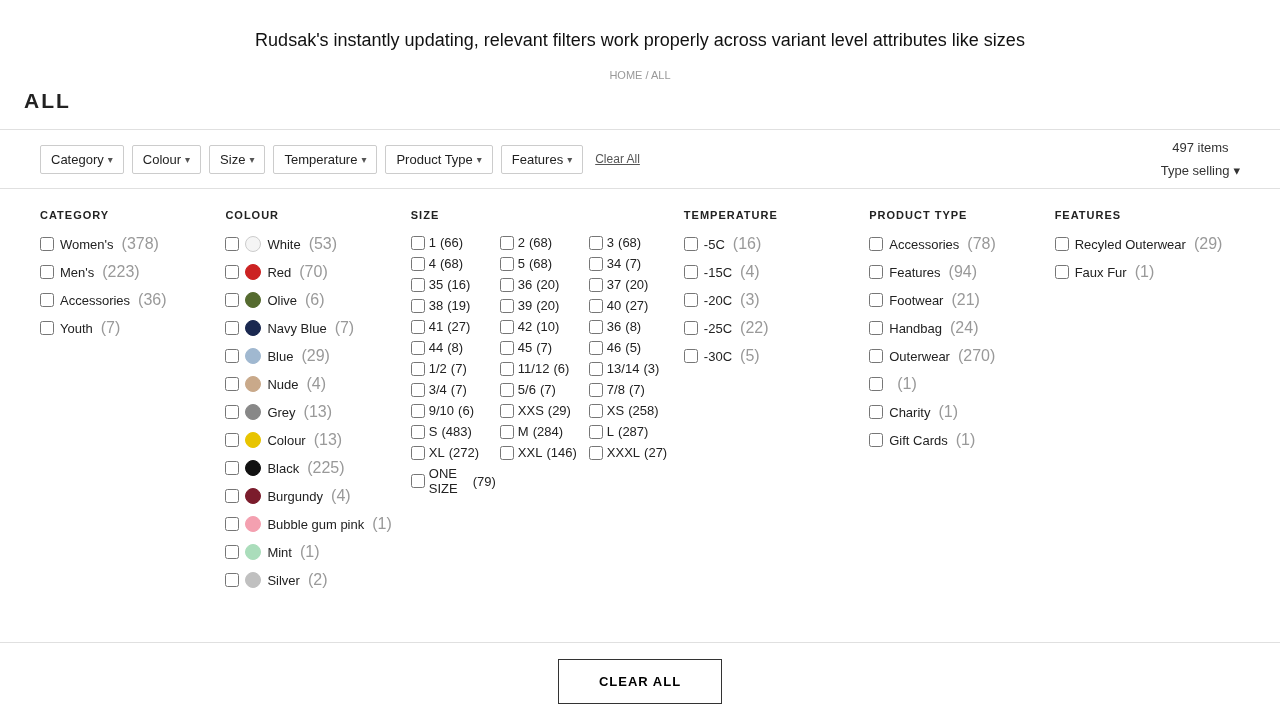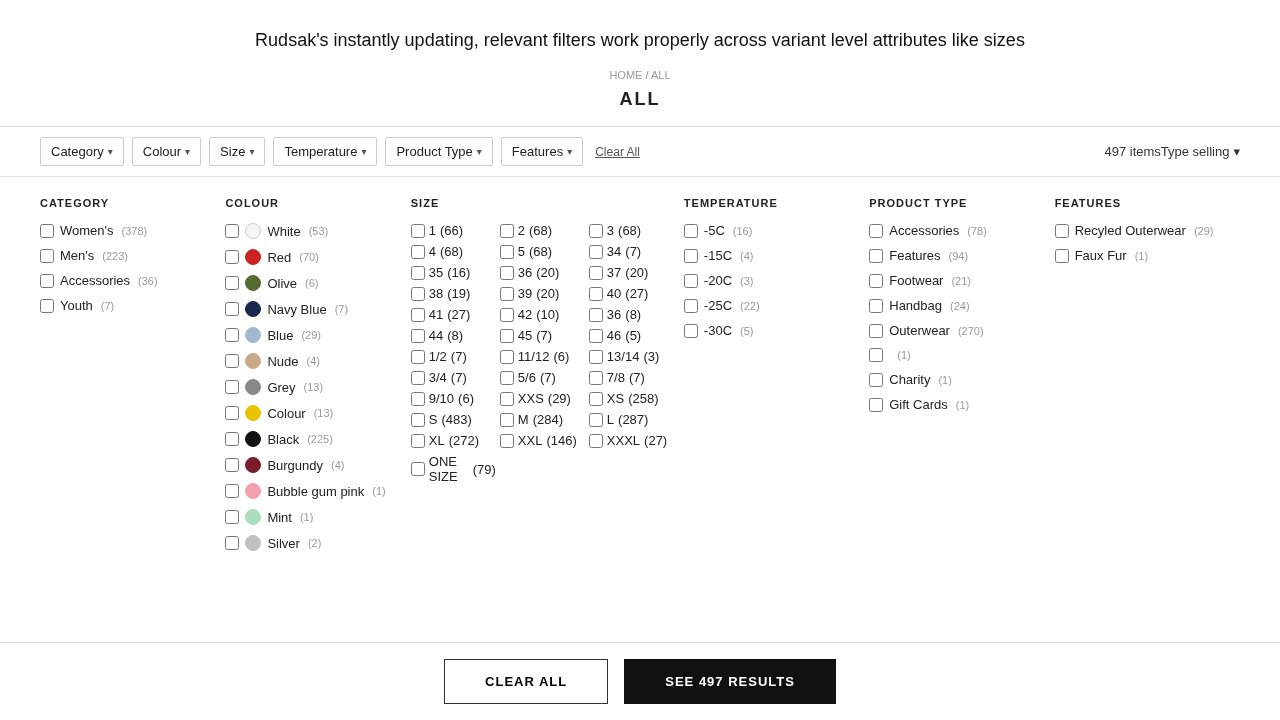--- a/index.html
+++ b/index.html
@@ -14,25 +14,26 @@
     }
 
     .breadcrumb-area {
       text-align: center;
       font-size: 11px;
       color: #999;
       padding: 8px 0 4px;
     }
 
     .page-title {
-      text-align: center;
-      font-size: 18px;
+      text-align: left;
+      font-size: 21px;
       font-weight: 600;
       letter-spacing: 2px;
       padding: 4px 0 16px;
+      margin-left: 24px;
     }
 
     .filter-bar {
       display: flex;
       align-items: center;
       padding: 10px 40px;
       border-top: 1px solid #e0e0e0;
       border-bottom: 1px solid #e0e0e0;
       gap: 8px;
     }
@@ -60,22 +61,24 @@
       text-decoration: underline;
       color: #555;
       cursor: pointer;
       margin-left: 4px;
     }
 
     .results-info {
       margin-left: auto;
       display: flex;
       align-items: center;
+      gap: 8px;
       font-size: 13px;
       color: #333;
+      flex-direction: column;
     }
 
     .sort-dropdown {
       display: flex;
       align-items: center;
       gap: 4px;
       cursor: pointer;
       font-size: 13px;
     }
 
@@ -120,21 +123,21 @@
     .filter-item .color-swatch {
       width: 16px;
       height: 16px;
       border-radius: 50%;
       border: 1px solid #ddd;
       flex-shrink: 0;
     }
 
     .filter-item .count {
       color: #999;
-      font-size: 11px;
+      font-size: 16px;
       margin-left: 2px;
     }
 
     .filter-item-label {
       font-size: 13px;
       color: #222;
     }
 
     .footer-buttons {
       position: fixed;
@@ -625,14 +628,13 @@
       <span class="filter-item-label">Faux Fur</span>
       <span class="count">(1)</span>
         </div>
       </div>
   </div>
 
 </div>
 
 <div class="footer-buttons">
   <button class="btn-clear">CLEAR ALL</button>
-  <button class="btn-results">SEE 497 RESULTS</button>
 </div>
 
 </body></html>

